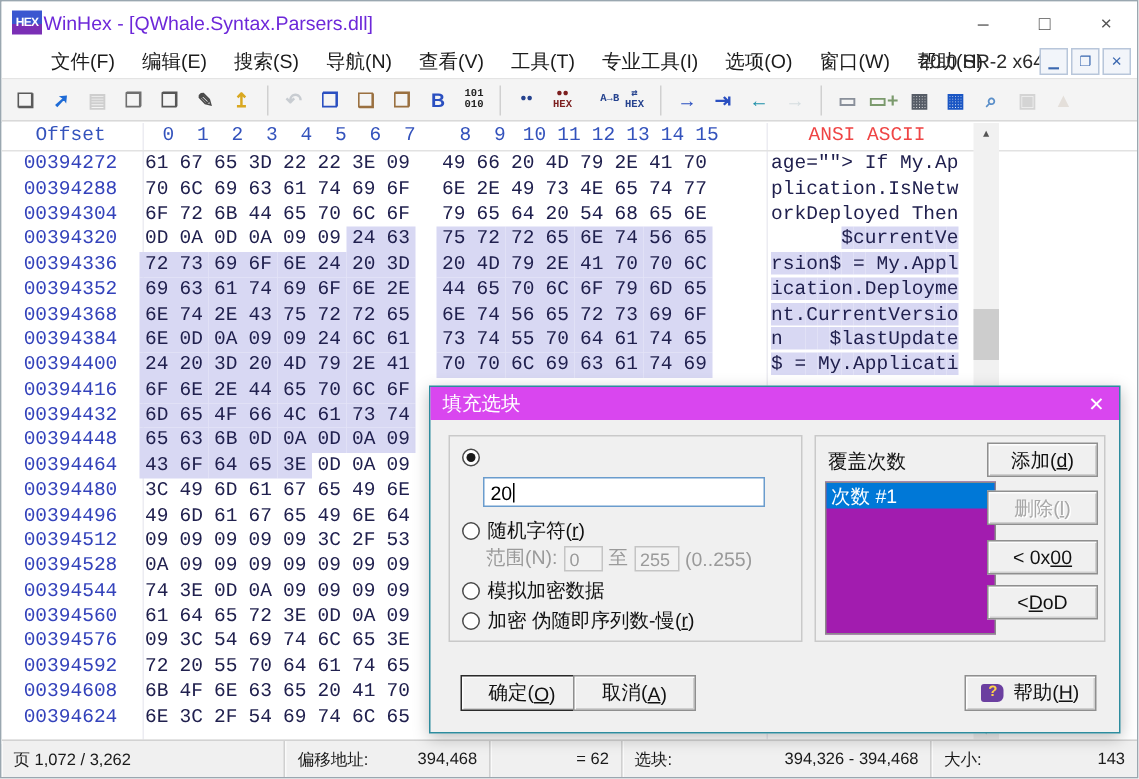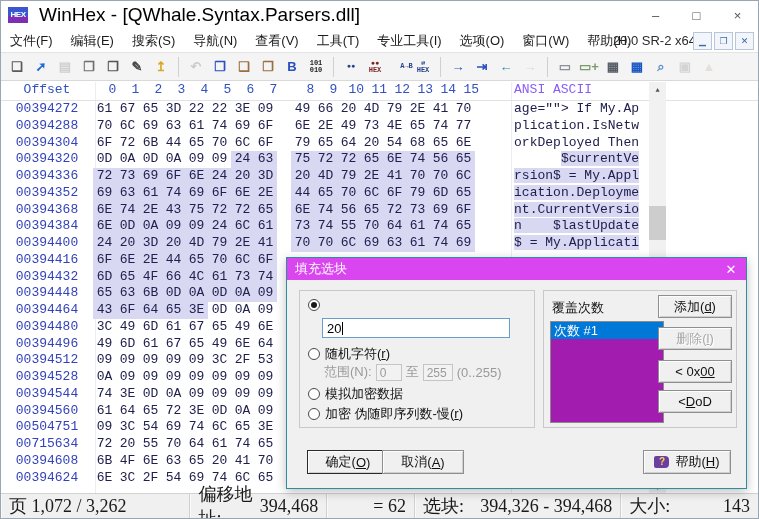--- a/index.html
+++ b/index.html
@@ -1,20 +1,20 @@
 <!DOCTYPE html>
 <html><head>
 <meta charset="utf-8">
 <style>
   html,body{margin:0;padding:0;background:#e8e8e8;}
   .window{position:relative;width:759px;height:519px;background:#fff;font-family:"Liberation Sans",sans-serif;overflow:hidden;border:1px solid #9aa7b0;box-sizing:border-box;}
   
   .titlebar{position:absolute;left:0;top:0;width:100%;height:28px;background:#ffffff;display:flex;align-items:center;}
   .logo{width:20px;height:16px;margin-left:7px;background:linear-gradient(#3a57d0 55%,#7a2fb5 55%);color:#fff;font-size:8px;font-weight:bold;text-align:center;line-height:15px;letter-spacing:-0.5px;}
-  .title-text{margin-left:11px;font-size:19px;color:#000000;}
+  .title-text{margin-left:1px;font-size:13px;color:#6d28d9;}
   .win-controls{position:absolute;right:0;top:0;height:28px;display:flex;}
   .wc{width:41px;height:28px;display:flex;align-items:center;justify-content:center;color:#555;font-size:13px;}
   
   .menubar{position:absolute;left:0;top:28px;width:100%;height:23px;background:#fff;display:flex;align-items:center;border-bottom:1px solid #e4e4e4;}
   .menu-item{padding:3px 9px;font-size:13px;color:#1b1b1b;}
   .version{position:absolute;right:62px;font-size:13px;color:#2b2b2b;}
   .mdi{position:absolute;right:4px;display:flex;gap:2px;}
   .mdi-btn{width:17px;height:16px;background:#f2f5fa;border:1px solid #b8c6da;color:#3b68b0;font-size:9px;display:flex;align-items:center;justify-content:center;}
   
   .toolbar{position:absolute;left:0;top:52px;width:100%;height:28px;background:#f4f4f4;display:flex;align-items:center;padding-left:4px;box-sizing:border-box;border-bottom:1px solid #d9d9d9;}
@@ -22,36 +22,36 @@
   .tbtn.disabled{opacity:.35;filter:grayscale(60%);}
   .tsep{width:1px;height:20px;background:#d0d0d0;margin:0 5px;}
   .tl{white-space:pre;font-size:7px;line-height:7px;font-family:"Liberation Mono",monospace;text-align:center;}
   
   .editor{position:absolute;left:0;top:81px;width:100%;height:414px;background:#ffffff;font-family:"Liberation Mono","DejaVu Sans Mono",monospace;font-size:13px;}
   .col-line{position:absolute;top:0;bottom:0;width:1px;background:#ececf2;}
   .hex-header{position:relative;height:18px;border-bottom:1px solid #e2e2e2;color:#3352bc;}
   .hx-offset{display:inline-block;width:92px;text-align:center;}
   .hx-byte{display:inline-block;width:23px;text-align:center;}
   .gap8{margin-left:14px;}
-  .hx-ascii-h{position:absolute;left:513px;top:0;width:128px;text-align:left;color:#8b5cf6;}
+  .hx-ascii-h{position:absolute;left:513px;top:0;width:128px;text-align:center;color:#ef4444;}
   .hex-rows{position:absolute;left:0;top:19px;right:0;bottom:0;overflow:hidden;}
   .hrow{position:relative;height:16.75px;line-height:16.75px;white-space:nowrap;}
   .hrow .off{display:inline-block;width:92px;text-align:center;color:#3342bb;}
   .hrow .b{display:inline-block;width:23px;text-align:center;color:#20204e;}
   .hrow .b.sel{background:#d8d8f3;}
   .hrow .asc{position:absolute;left:513px;top:0;width:128px;white-space:pre;color:#20204e;}
   .hrow .asc span{white-space:pre;}
   .hrow .asc span.sel{background:#d8d8f3;}
   
   .vscroll{position:absolute;left:648px;top:0;bottom:0;width:17px;background:#f1f1f1;}
   .vs-arrow{height:16px;color:#555;font-size:7px;text-align:center;line-height:16px;}
   .vs-down{position:absolute;bottom:0;left:0;right:0;}
   .vs-thumb{position:absolute;left:0;top:124px;width:17px;height:34px;background:#cdcdcd;}
   
-  .statusbar{position:absolute;left:0;bottom:0;width:100%;height:24px;background:#f0f0f0;border-top:1px solid #d2d2d2;display:flex;font-size:18px;color:#1a1a1a;font-family:Liberation Serif, serif;}
+  .statusbar{position:absolute;left:0;bottom:0;width:100%;height:24px;background:#f0f0f0;border-top:1px solid #d2d2d2;display:flex;font-size:11px;color:#1a1a1a;}
   .sp{border-right:1px solid #d0d0d0;box-shadow:inset 1px 0 0 #fafafa;display:flex;align-items:center;padding:0 8px;box-sizing:border-box;justify-content:space-between;}
   
   .dialog{position:absolute;left:285px;top:256px;width:459px;height:230px;background:#f0f0f0;border:1px solid #2d8c9e;box-shadow:0 3px 10px rgba(0,0,0,.25);z-index:10;font-size:13px;}
   .dlg-title{height:22px;background:#d946ef;color:#fff;display:flex;align-items:center;padding-left:8px;}
   .dlg-close{position:absolute;right:0;top:0;width:30px;height:22px;color:#fff;display:flex;align-items:center;justify-content:center;font-size:13px;}
   .group{position:absolute;border:1px solid #c9c9c9;background:#f0f0f0;}
   .g-left{left:12px;top:32px;width:234px;height:136px;}
   .g-right{left:256px;top:32px;width:192px;height:136px;}
   .radio-row{position:absolute;left:8px;display:flex;align-items:center;gap:5px;color:#111;}
   .rdot{width:12px;height:12px;border:1px solid #4a4a4a;border-radius:50%;background:#fff;box-sizing:border-box;position:relative;flex:none;}
@@ -80,21 +80,21 @@
     <div class="logo">HEX</div>
     <div class="title-text">WinHex - [QWhale.Syntax.Parsers.dll]</div>
     <div class="win-controls">
       <div class="wc">–</div>
       <div class="wc">□</div>
       <div class="wc">×</div>
     </div>
   </div>
 
   <div class="menubar">
-    <div id="menu-items" style="display:flex;">
+    <div id="menu-items" style="display:flex;margin-left:24px;">
         <div class="menu-item">文件(F)</div>
         <div class="menu-item">编辑(E)</div>
         <div class="menu-item">搜索(S)</div>
         <div class="menu-item">导航(N)</div>
         <div class="menu-item">查看(V)</div>
         <div class="menu-item">工具(T)</div>
         <div class="menu-item">专业工具(I)</div>
         <div class="menu-item">选项(O)</div>
         <div class="menu-item">窗口(W)</div>
         <div class="menu-item">帮助(H)</div>
@@ -222,22 +222,22 @@
         <div class="hrow"><span class="off">00394416</span><span class="b sel">6F</span><span class="b sel">6E</span><span class="b sel">2E</span><span class="b sel">44</span><span class="b sel">65</span><span class="b sel">70</span><span class="b sel">6C</span><span class="b sel">6F</span></div>
         <div class="hrow"><span class="off">00394432</span><span class="b sel">6D</span><span class="b sel">65</span><span class="b sel">4F</span><span class="b sel">66</span><span class="b sel">4C</span><span class="b sel">61</span><span class="b sel">73</span><span class="b sel">74</span></div>
         <div class="hrow"><span class="off">00394448</span><span class="b sel">65</span><span class="b sel">63</span><span class="b sel">6B</span><span class="b sel">0D</span><span class="b sel">0A</span><span class="b sel">0D</span><span class="b sel">0A</span><span class="b sel">09</span></div>
         <div class="hrow"><span class="off">00394464</span><span class="b sel">43</span><span class="b sel">6F</span><span class="b sel">64</span><span class="b sel">65</span><span class="b sel">3E</span><span class="b">0D</span><span class="b">0A</span><span class="b">09</span></div>
         <div class="hrow"><span class="off">00394480</span><span class="b">3C</span><span class="b">49</span><span class="b">6D</span><span class="b">61</span><span class="b">67</span><span class="b">65</span><span class="b">49</span><span class="b">6E</span></div>
         <div class="hrow"><span class="off">00394496</span><span class="b">49</span><span class="b">6D</span><span class="b">61</span><span class="b">67</span><span class="b">65</span><span class="b">49</span><span class="b">6E</span><span class="b">64</span></div>
         <div class="hrow"><span class="off">00394512</span><span class="b">09</span><span class="b">09</span><span class="b">09</span><span class="b">09</span><span class="b">09</span><span class="b">3C</span><span class="b">2F</span><span class="b">53</span></div>
         <div class="hrow"><span class="off">00394528</span><span class="b">0A</span><span class="b">09</span><span class="b">09</span><span class="b">09</span><span class="b">09</span><span class="b">09</span><span class="b">09</span><span class="b">09</span></div>
         <div class="hrow"><span class="off">00394544</span><span class="b">74</span><span class="b">3E</span><span class="b">0D</span><span class="b">0A</span><span class="b">09</span><span class="b">09</span><span class="b">09</span><span class="b">09</span></div>
         <div class="hrow"><span class="off">00394560</span><span class="b">61</span><span class="b">64</span><span class="b">65</span><span class="b">72</span><span class="b">3E</span><span class="b">0D</span><span class="b">0A</span><span class="b">09</span></div>
-        <div class="hrow"><span class="off">00504751</span><span class="b">09</span><span class="b">3C</span><span class="b">54</span><span class="b">69</span><span class="b">74</span><span class="b">6C</span><span class="b">65</span><span class="b">3E</span></div>
-        <div class="hrow"><span class="off">00715634</span><span class="b">72</span><span class="b">20</span><span class="b">55</span><span class="b">70</span><span class="b">64</span><span class="b">61</span><span class="b">74</span><span class="b">65</span></div>
+        <div class="hrow"><span class="off">00394576</span><span class="b">09</span><span class="b">3C</span><span class="b">54</span><span class="b">69</span><span class="b">74</span><span class="b">6C</span><span class="b">65</span><span class="b">3E</span></div>
+        <div class="hrow"><span class="off">00394592</span><span class="b">72</span><span class="b">20</span><span class="b">55</span><span class="b">70</span><span class="b">64</span><span class="b">61</span><span class="b">74</span><span class="b">65</span></div>
         <div class="hrow"><span class="off">00394608</span><span class="b">6B</span><span class="b">4F</span><span class="b">6E</span><span class="b">63</span><span class="b">65</span><span class="b">20</span><span class="b">41</span><span class="b">70</span></div>
         <div class="hrow"><span class="off">00394624</span><span class="b">6E</span><span class="b">3C</span><span class="b">2F</span><span class="b">54</span><span class="b">69</span><span class="b">74</span><span class="b">6C</span><span class="b">65</span></div>
       </div>
     <div class="vscroll">
       <div class="vs-arrow">▲</div>
       <div class="vs-thumb"></div>
       <div class="vs-arrow vs-down">▼</div>
     </div>
   </div>
 

